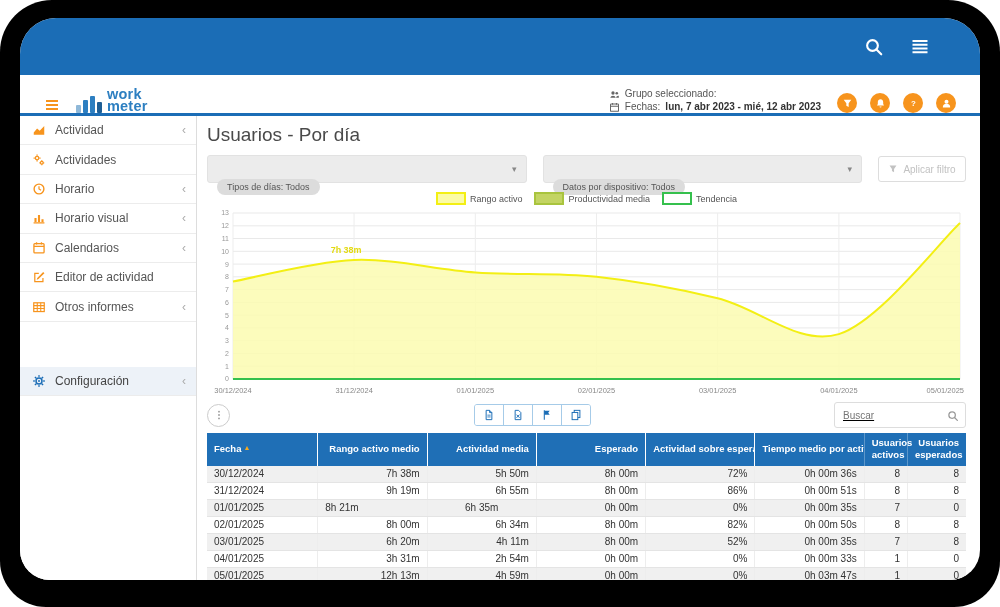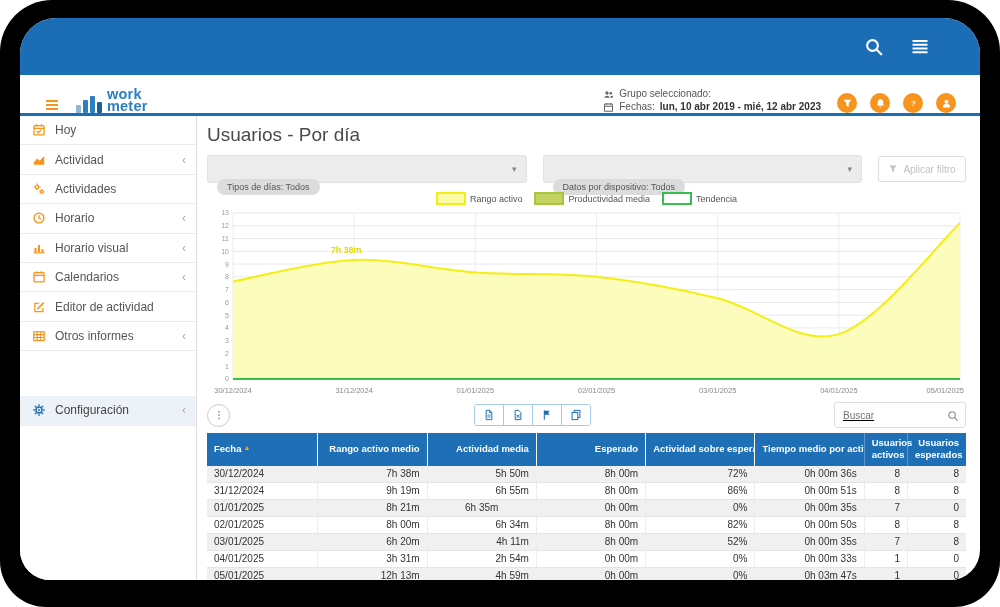--- a/index.html
+++ b/index.html
@@ -122,21 +122,21 @@
           <span>Grupo seleccionado:</span>
         </div>
       <div class="info-row">
           <span id="cal-ic"><svg class="ic" viewBox="0 0 16 16">
               <rect x="2.2" y="3" width="11.6" height="10.6" rx="1" fill="none" stroke="currentColor" stroke-width="1.5"></rect>
               <line x1="2.2" y1="6.2" x2="13.8" y2="6.2" stroke="currentColor" stroke-width="1.5"></line>
               <line x1="5.2" y1="1.4" x2="5.2" y2="4" stroke="currentColor" stroke-width="1.5"></line>
               <line x1="10.8" y1="1.4" x2="10.8" y2="4" stroke="currentColor" stroke-width="1.5"></line>
             </svg></span>
           <span>Fechas:</span>
-          <b>lun, 10 abr 2019 - mié, 12 abr 2023</b>
+          <b>lun, 7 abr 2023 - mié, 12 abr 2023</b>
         </div>
     </div>
     <div class="header-actions" id="header-actions">
         <span class="action-btn">
           <svg class="ic" viewBox="0 0 16 16">
             <path d="M2.5 2.5h11L9.7 7.8v5.4l-3.4-1.9V7.8z" fill="currentColor"></path>
           </svg>
         </span>
         <span class="action-btn">
           <svg class="ic" viewBox="0 0 16 16">
@@ -155,30 +155,20 @@
             <path d="M2.6 13.8a5.4 5.4 0 0 1 10.8 0z" fill="currentColor"></path>
           </svg>
         </span>
       </div>
   </div>
 
   <div class="divider"></div>
 
   <div class="bodyrow">
     <div class="sidebar" id="sidebar">
-        <div class="side-item">
-          <svg class="ic" viewBox="0 0 16 16">
-            <rect x="2.2" y="3" width="11.6" height="10.6" rx="1" fill="none" stroke="currentColor" stroke-width="1.5"></rect>
-            <line x1="2.2" y1="6.2" x2="13.8" y2="6.2" stroke="currentColor" stroke-width="1.5"></line>
-            <line x1="5.2" y1="1.4" x2="5.2" y2="4" stroke="currentColor" stroke-width="1.5"></line>
-            <line x1="10.8" y1="1.4" x2="10.8" y2="4" stroke="currentColor" stroke-width="1.5"></line>
-            <path d="M5.3 9.3l1.8 1.8 3.6-3.5" fill="none" stroke="currentColor" stroke-width="1.5"></path>
-          </svg>
-          <span>Hoy</span>
-        </div>
         <div class="side-item">
           <svg class="ic" viewBox="0 0 16 16">
             <path d="M2 13.5V10.8l3.8-4.6 3 2.7 5.2-5.4v10z" fill="currentColor"></path>
           </svg>
           <span>Actividad</span>
           <span class="chev">‹</span>
         </div>
         <div class="side-item">
           <svg class="ic" viewBox="0 0 16 16">
             <circle cx="5.8" cy="5.8" r="2" fill="none" stroke="currentColor" stroke-width="1.5"></circle>
@@ -410,21 +400,21 @@
               <td style="text-align:right">9h 19m</td>
               <td style="text-align:right">6h 55m</td>
               <td style="text-align:right">8h 00m</td>
               <td style="text-align:right">86%</td>
               <td style="text-align:right">0h 00m 51s</td>
               <td style="text-align:right">8</td>
               <td style="text-align:right">8</td>
             </tr>
             <tr>
               <td style="text-align:left">01/01/2025</td>
-              <td style="text-align:right">8h 21m</td>
+              <td style="">8h 21m</td>
               <td style="text-align:center">6h 35m</td>
               <td style="text-align:right">0h 00m</td>
               <td style="text-align:right">0%</td>
               <td style="text-align:right">0h 00m 35s</td>
               <td style="text-align:right">7</td>
               <td style="text-align:right">0</td>
             </tr>
             <tr>
               <td style="text-align:left">02/01/2025</td>
               <td style="text-align:right">8h 00m</td>

